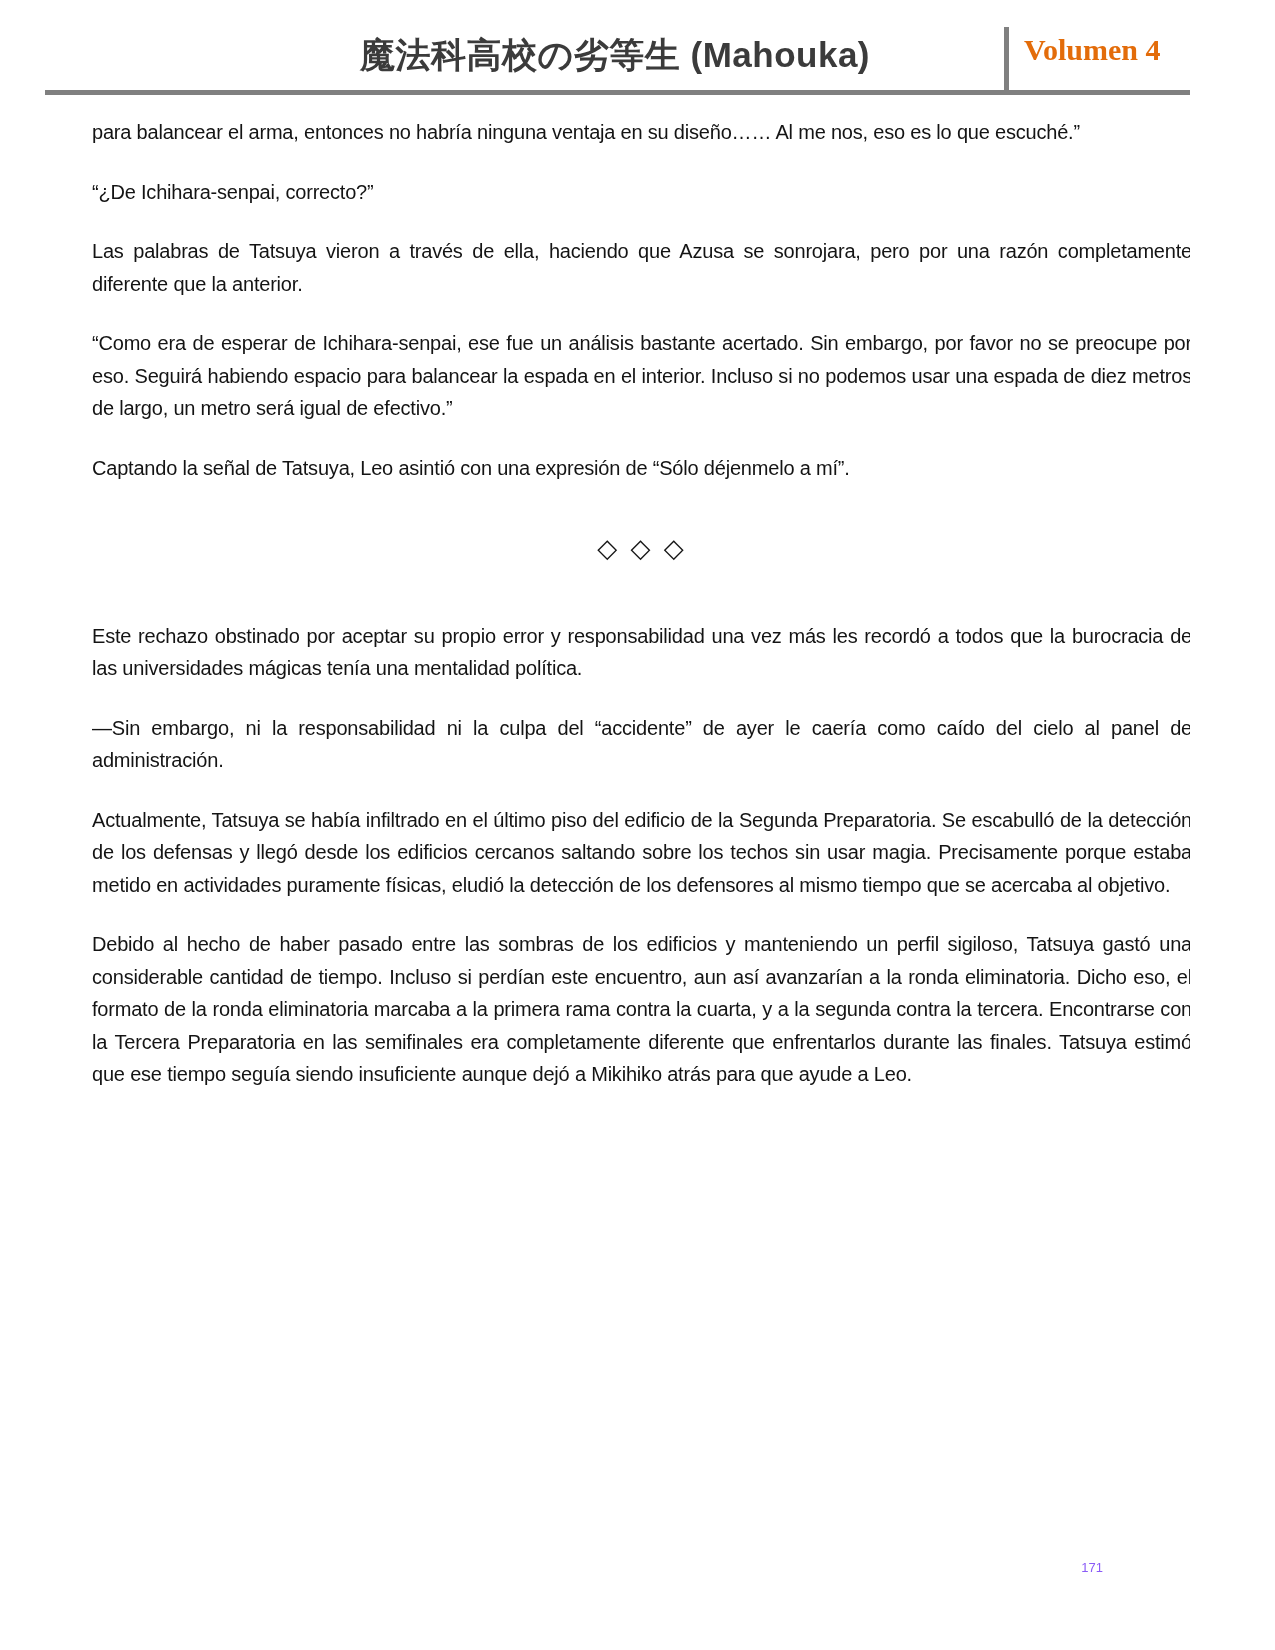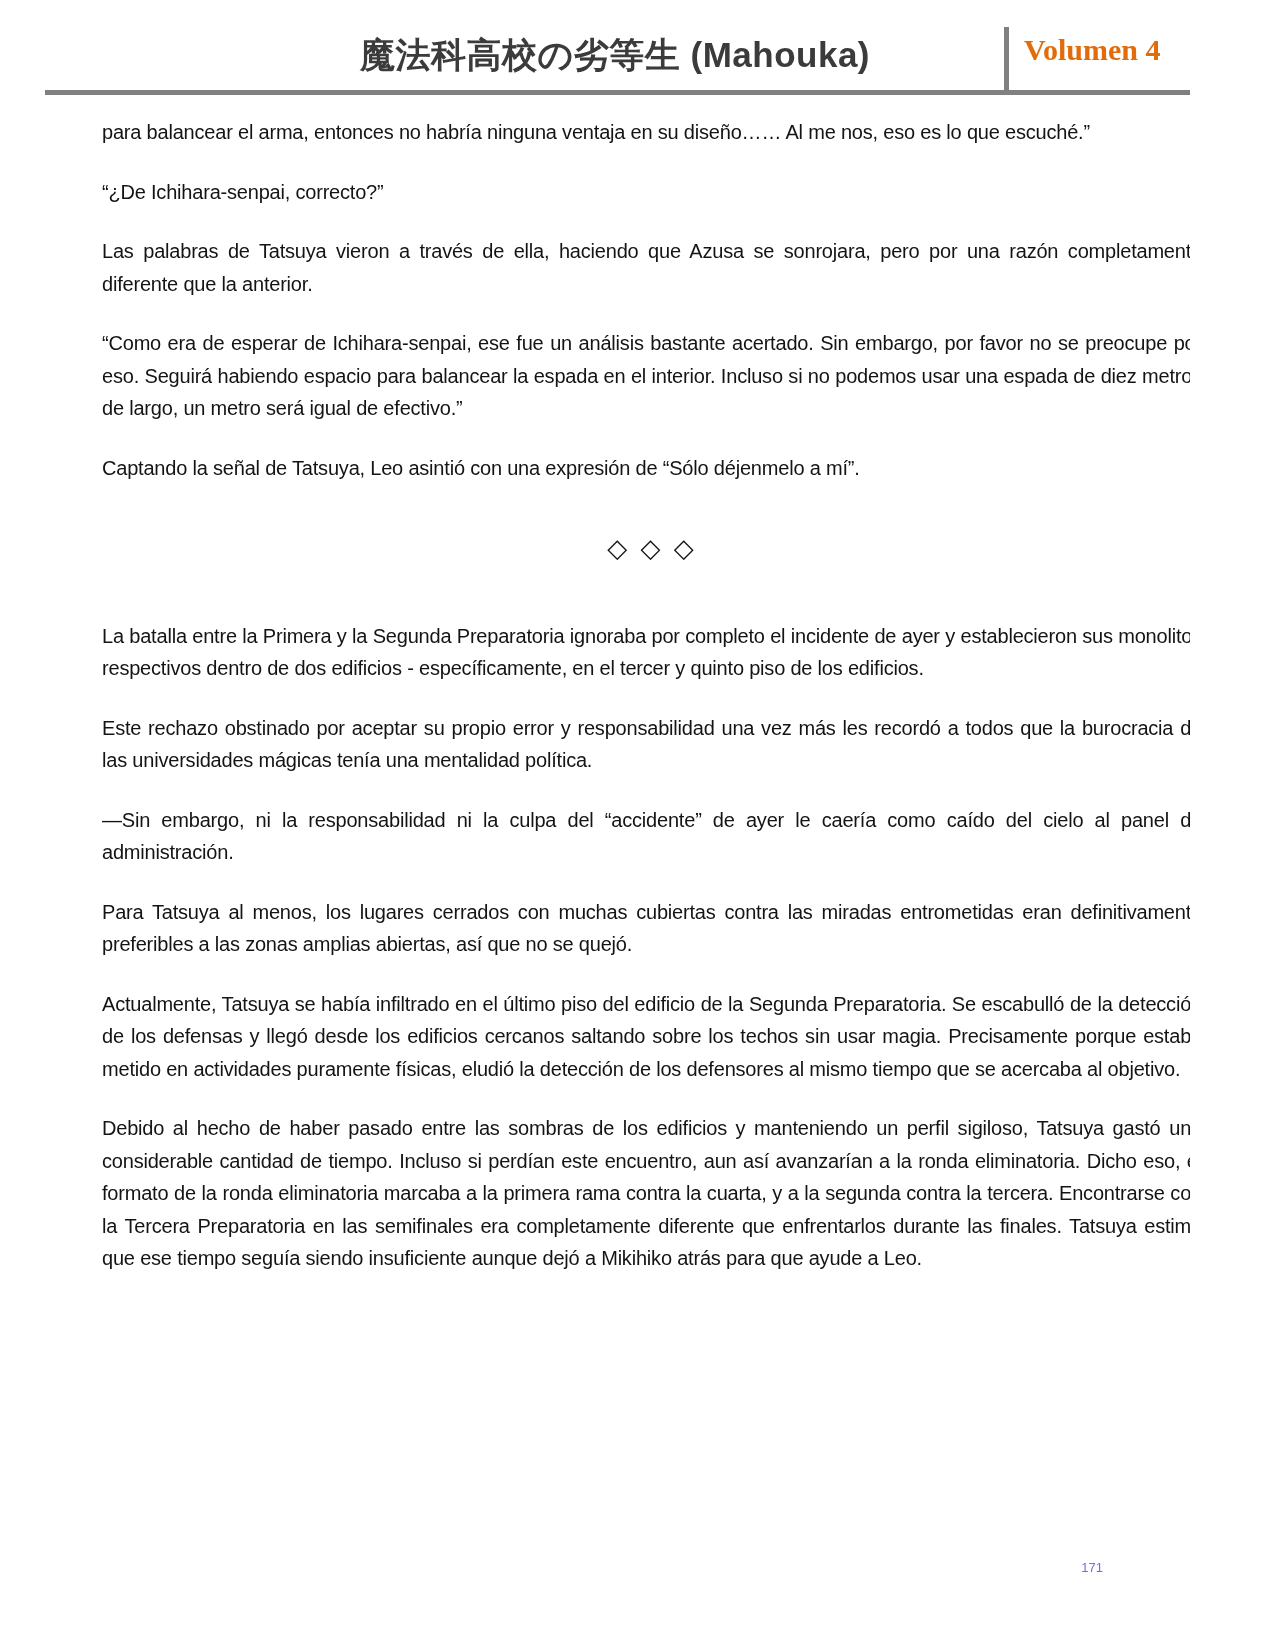--- a/index.html
+++ b/index.html
@@ -51,21 +51,21 @@
     font-family: "Liberation Serif", serif;
     font-weight: bold;
     font-size: 30px;
     color: #e36c0a;
     white-space: nowrap;
   }
 
   
   .content {
     position: absolute;
-    left: 102px;
+    left: 92px;
     top: 116px;
     width: 1100px;
     text-align: justify;
     font-size: 20px;
     line-height: 32.5px;
     color: #141414;
     letter-spacing: -0.2px;
   }
   .content p { margin: 0 0 27px 0; }
   .scene-divider {
@@ -100,23 +100,21 @@
 
   <main class="content">
     <p>para balancear el arma, entonces no habría ninguna ventaja en su diseño…… Al me nos, eso es lo que escuché.”</p>
     <p>“¿De Ichihara-senpai, correcto?”</p>
     <p>Las palabras de Tatsuya vieron a través de ella, haciendo que Azusa se sonrojara, pero por una razón completamente diferente que la anterior.</p>
     <p>“Como era de esperar de Ichihara-senpai, ese fue un análisis bastante acertado. Sin embargo, por favor no se preocupe por eso. Seguirá habiendo espacio para balancear la espada en el interior. Incluso si no podemos usar una espada de diez metros de largo, un metro será igual de efectivo.”</p>
     <p>Captando la señal de Tatsuya, Leo asintió con una expresión de “Sólo déjenmelo a mí”.</p>
 
     <div class="scene-divider">◇ ◇ ◇</div>
 
-    <p>La batalla entre la Primera y la Segunda Preparatoria ignoraba por completo el incidente de ayer y establecieron sus monolitos respectivos dentro de dos edificios - específicamente, en el tercer y quinto piso de los edificios.</p>
     <p>Este rechazo obstinado por aceptar su propio error y responsabilidad una vez más les recordó a todos que la burocracia de las universidades mágicas tenía una mentalidad política.</p>
     <p>—Sin embargo, ni la responsabilidad ni la culpa del “accidente” de ayer le caería como caído del cielo al panel de administración.</p>
-    <p>Para Tatsuya al menos, los lugares cerrados con muchas cubiertas contra las miradas entrometidas eran definitivamente preferibles a las zonas amplias abiertas, así que no se quejó.</p>
     <p>Actualmente, Tatsuya se había infiltrado en el último piso del edificio de la Segunda Preparatoria. Se escabulló de la detección de los defensas y llegó desde los edificios cercanos saltando sobre los techos sin usar magia. Precisamente porque estaba metido en actividades puramente físicas, eludió la detección de los defensores al mismo tiempo que se acercaba al objetivo.</p>
     <p>Debido al hecho de haber pasado entre las sombras de los edificios y manteniendo un perfil sigiloso, Tatsuya gastó una considerable cantidad de tiempo. Incluso si perdían este encuentro, aun así avanzarían a la ronda eliminatoria. Dicho eso, el formato de la ronda eliminatoria marcaba a la primera rama contra la cuarta, y a la segunda contra la tercera. Encontrarse con la Tercera Preparatoria en las semifinales era completamente diferente que enfrentarlos durante las finales. Tatsuya estimó que ese tiempo seguía siendo insuficiente aunque dejó a Mikihiko atrás para que ayude a Leo.</p>
   </main>
 
   <div class="page-number">171</div>
 
 </div>
 
 </body></html>

